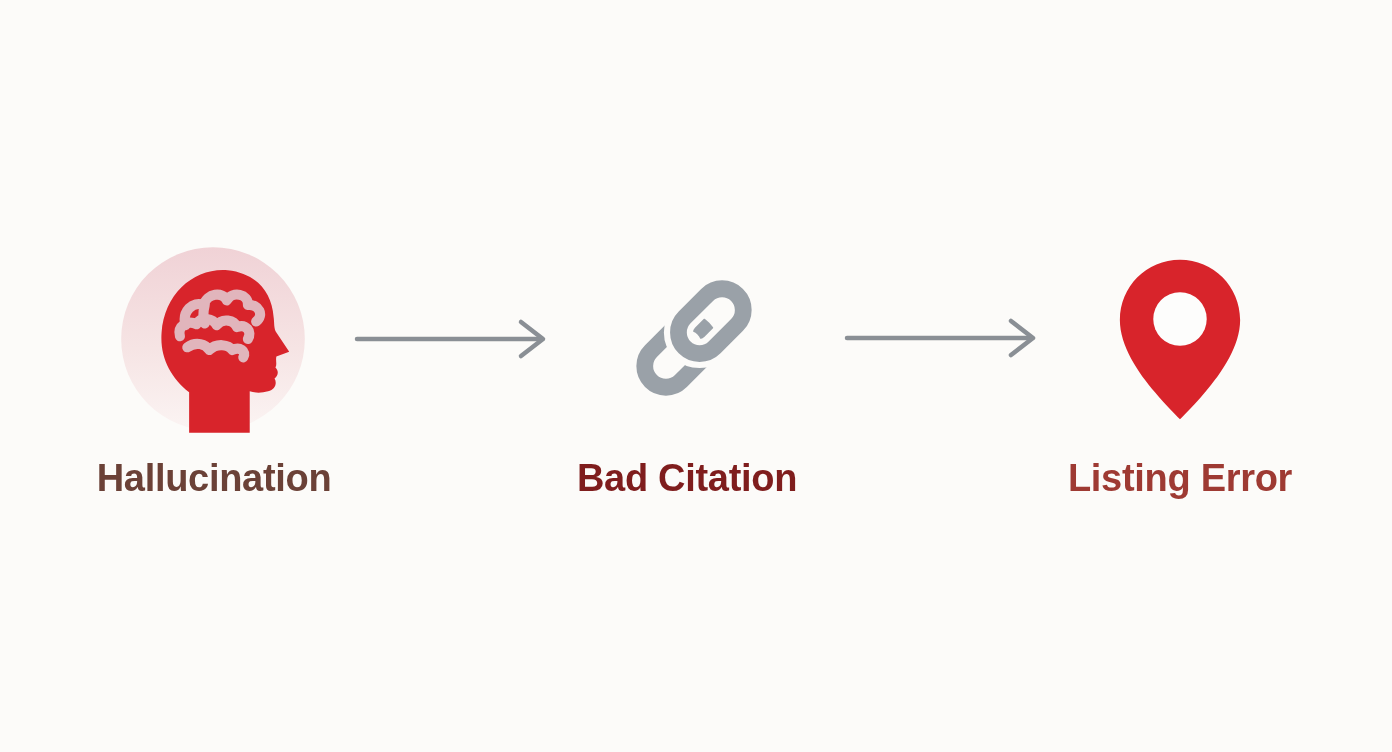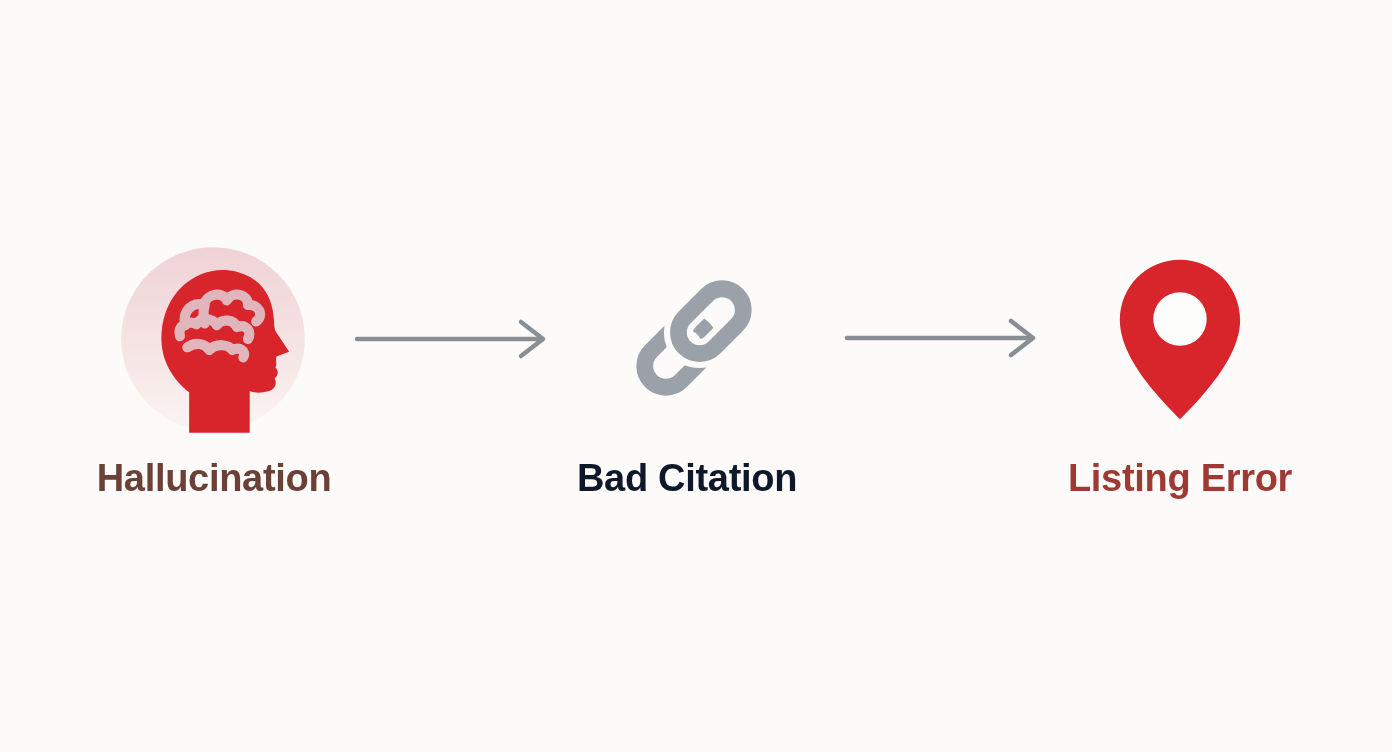--- a/index.html
+++ b/index.html
@@ -115,17 +115,17 @@
         C 50 153 60 163 66 169
         C 72 163 82 153 92 141
         C 110 120 129 92 129 65
         C 129 30 101 2 66 2 Z"></path>
       <circle cx="66" cy="64" r="28" fill="#fdfdfc"></circle>
     </svg>
   </div>
 
   <div class="stage-label" id="label-0" style="color: rgb(107, 65, 55);">Hallucination</div>
 
-  <div class="stage-label" id="label-1" style="color: #0f172a;">Bad Citation</div>
+  <div class="stage-label" id="label-1" style="color: #7f1d1d;">Bad Citation</div>
 
   <div class="stage-label" id="label-2" style="color: rgb(158, 58, 51);">Listing Error</div>
 
 </div>
 
 </body></html>

